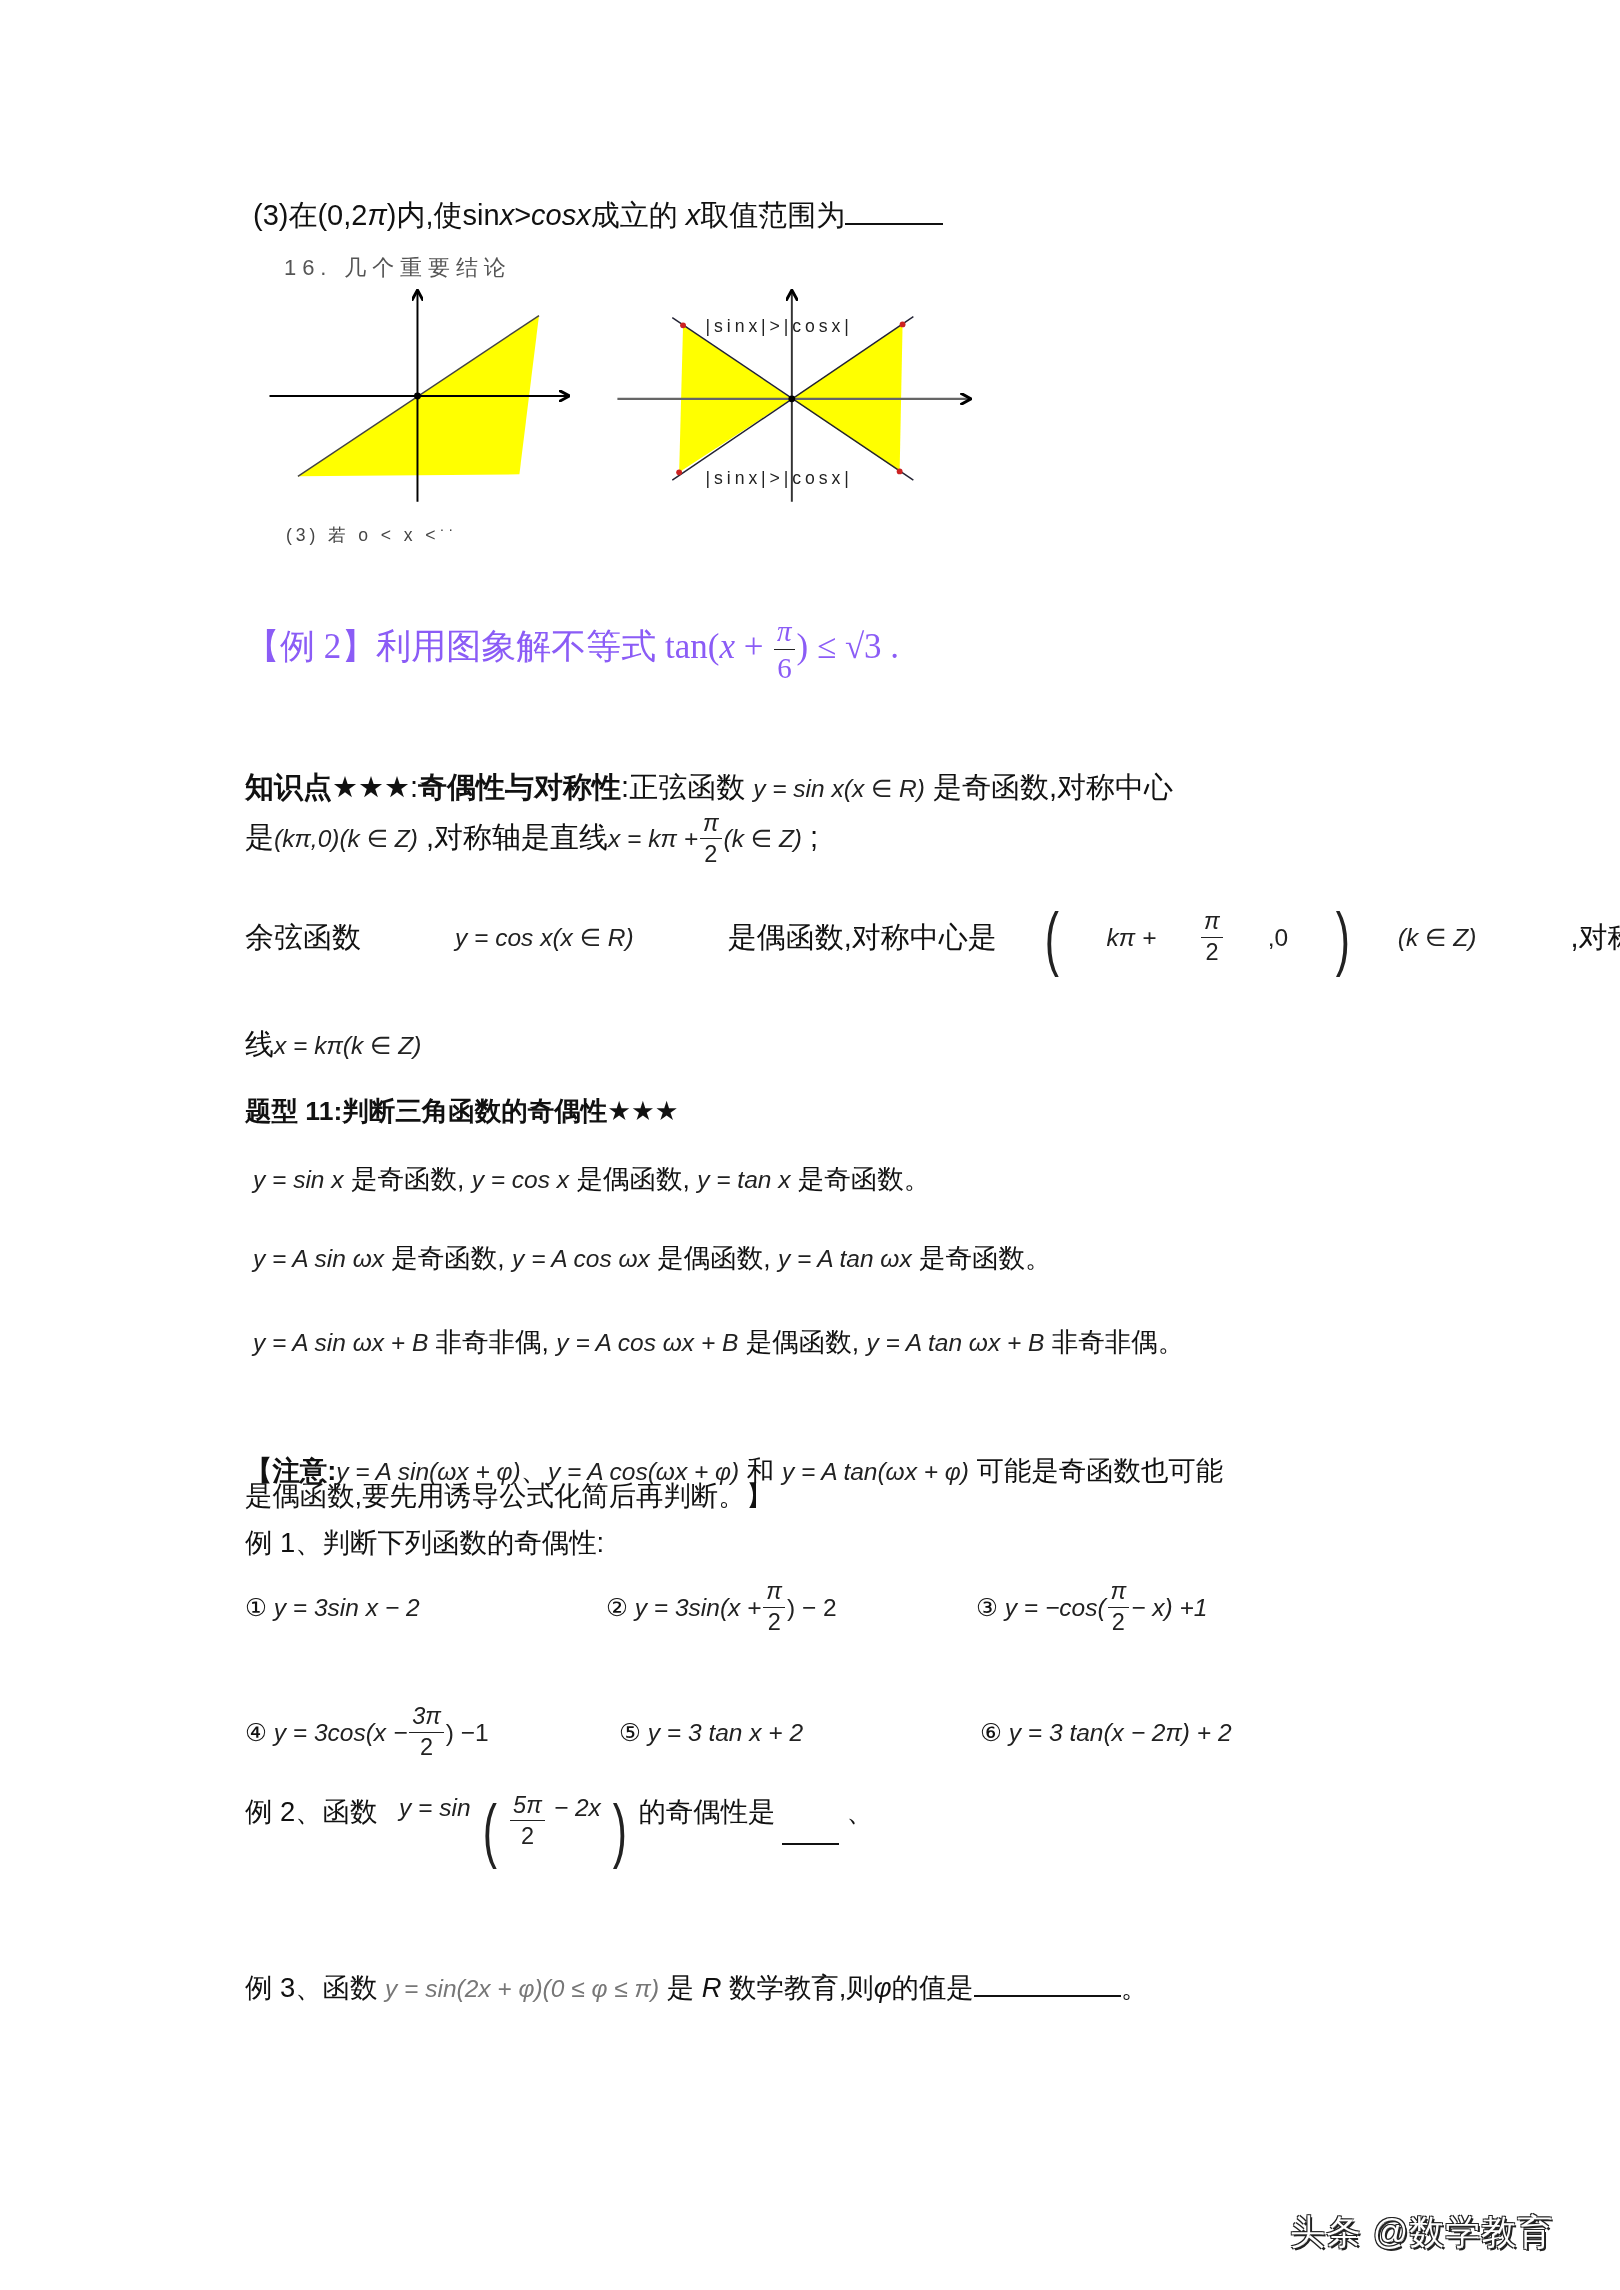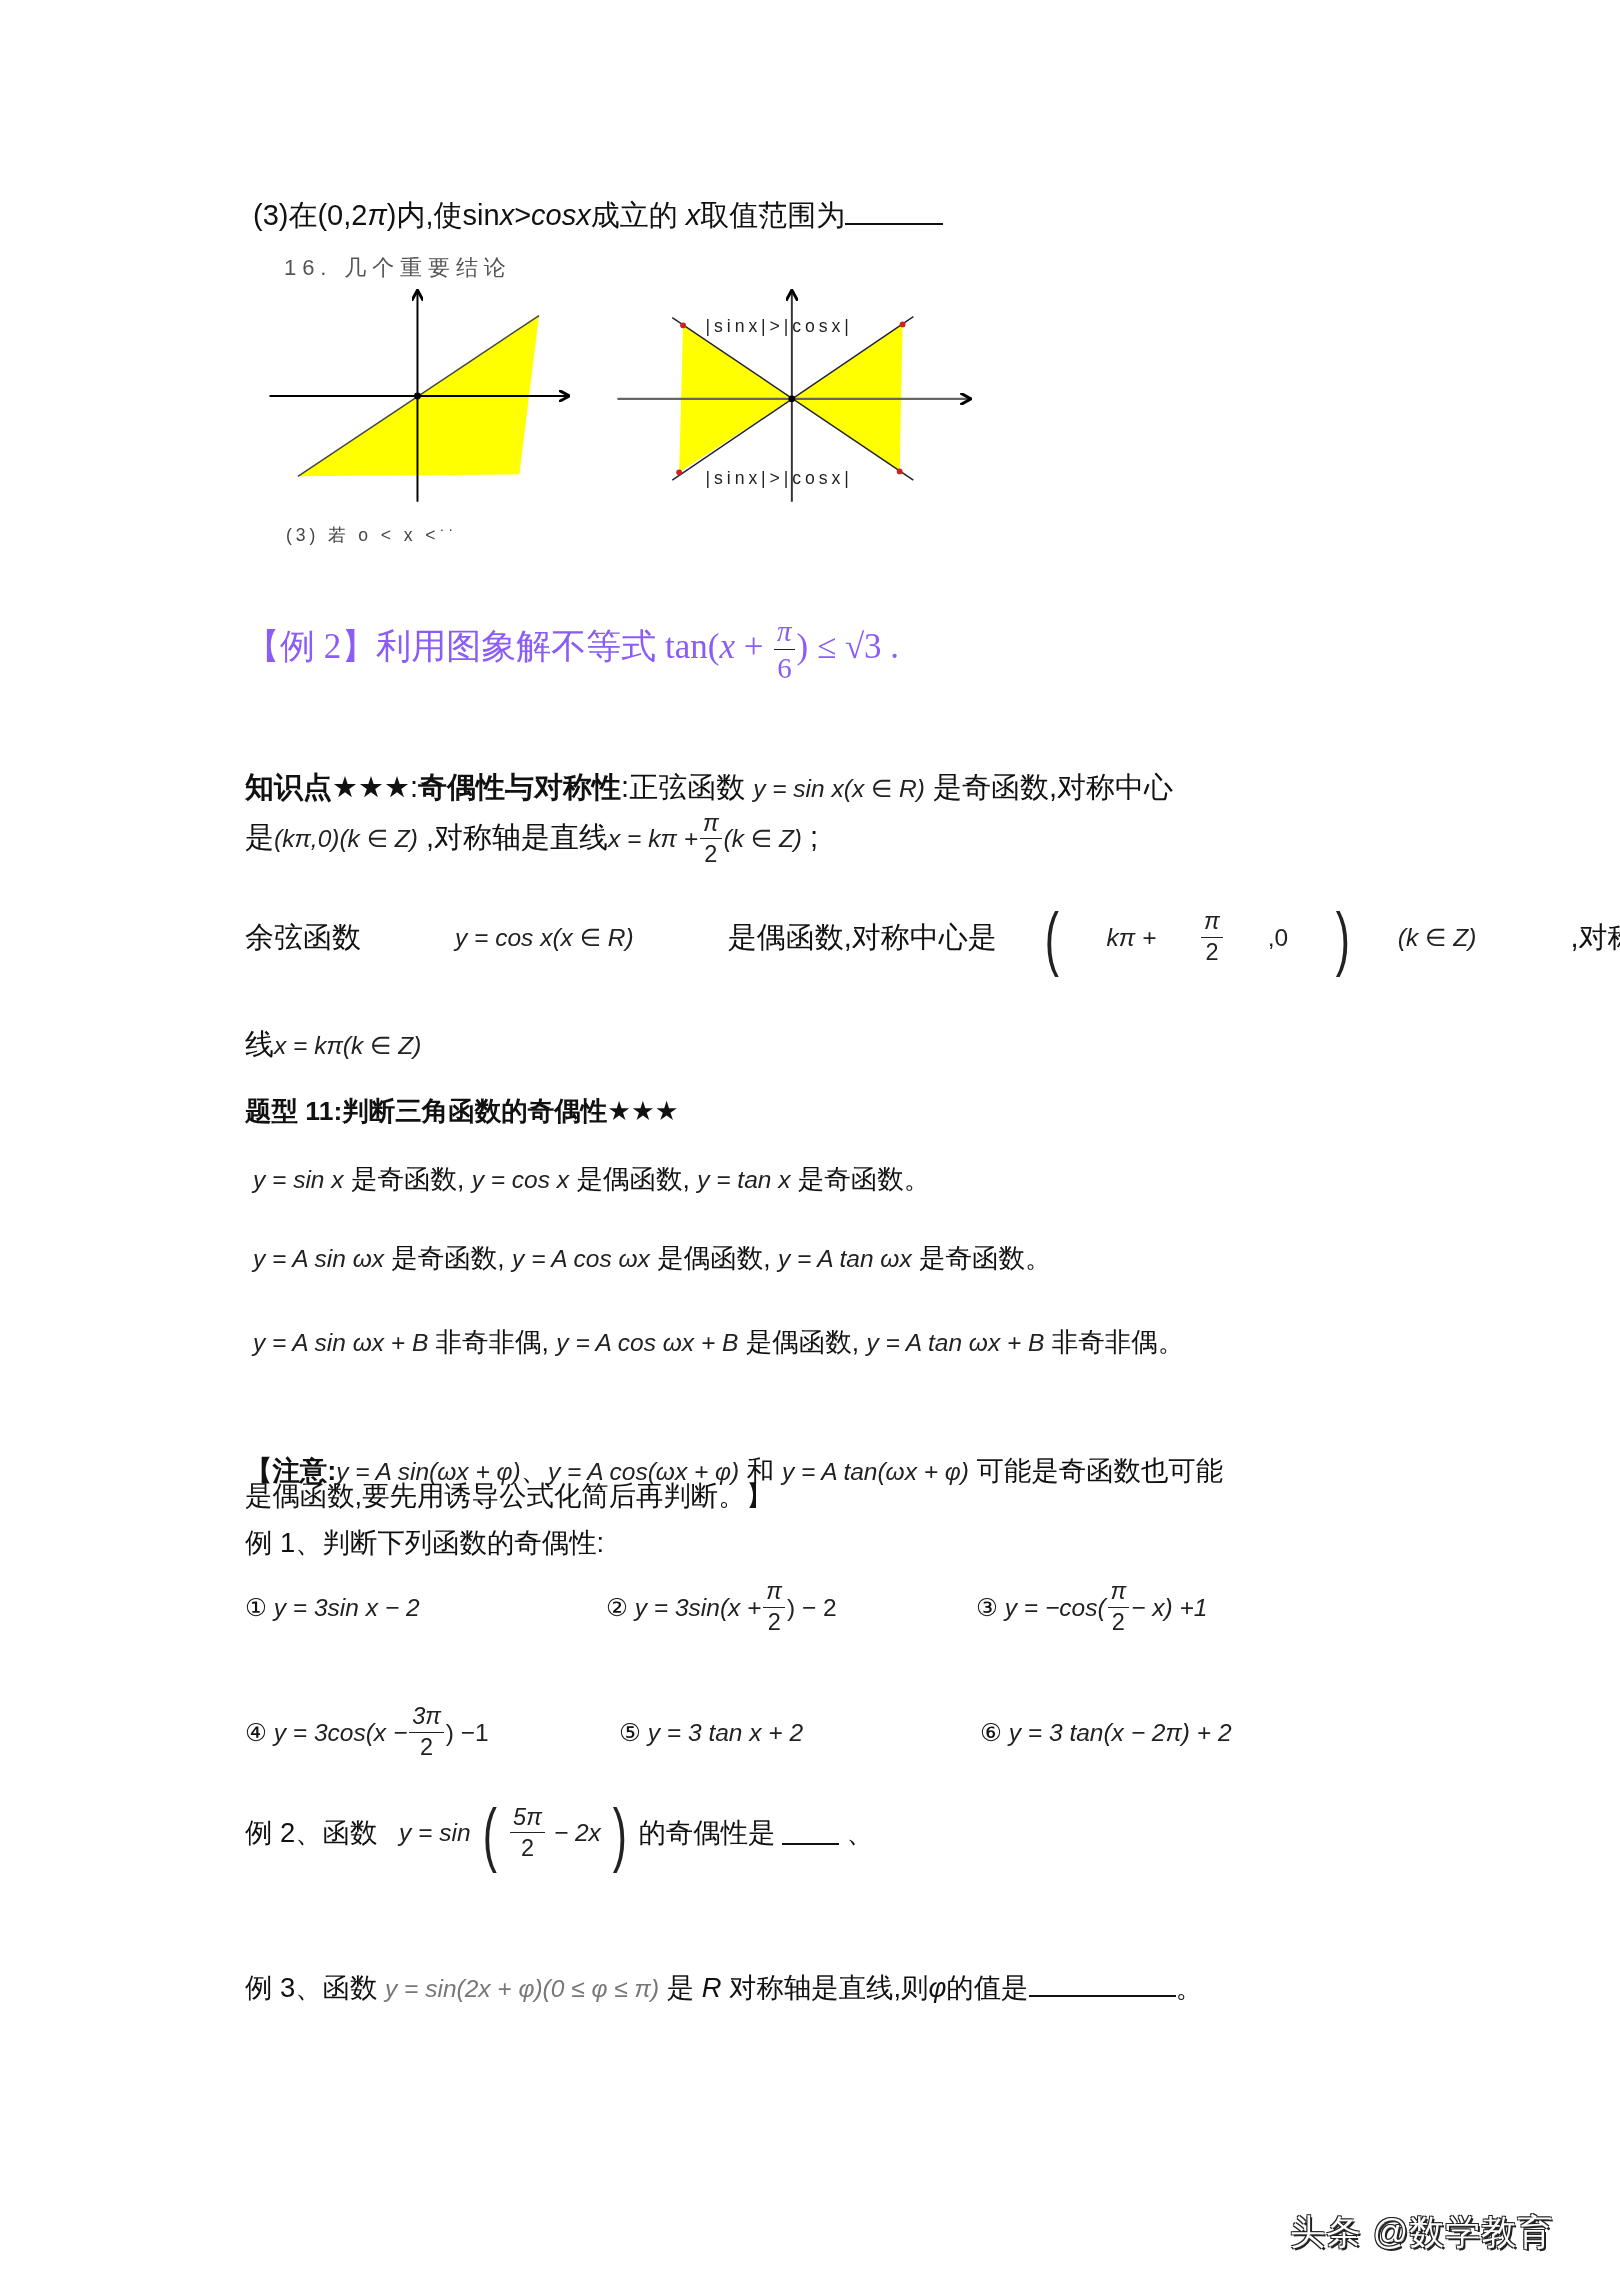--- a/index.html
+++ b/index.html
@@ -151,25 +151,25 @@
       <span class="den">2</span>
     </span><span class="math">) −1</span>
 </div>
 <div class="abs" style="left:619px; top:1703px; font-size:24.5px; display:flex; align-items:center; height:59px;">
   <span>⑤</span>&nbsp;<span class="math mi">y = 3 tan x + 2</span>
 </div>
 <div class="abs" style="left:980px; top:1703px; font-size:24.5px; display:flex; align-items:center; height:59px;">
   <span>⑥</span>&nbsp;<span class="math mi">y = 3 tan(x − 2π) + 2</span>
 </div>
 
-<div class="abs" style="left:245px; top:1794px; font-size:27.4px; display:flex; align-items:center; height:78px;gap:7px;">
+<div class="abs" style="left:245px; top:1794px; font-size:27.4px; display:flex; align-items:flex-start; height:78px;gap:7px;">
   <span>例 2、函数</span>&nbsp;<span class="math mi">y = sin</span><span class="bigparen">(</span><span class="frac math">
       <span class="num mi">5π</span>
       <span class="den">2</span>
     </span><span class="math mi">− 2x</span><span class="bigparen">)</span><span>的奇偶性是</span><span class="blank" style="width:57px; align-self:center; margin-top:21.6px;"></span><span>、</span>
 </div>
 
 <div class="abs" style="left:245px; top:1968px; font-size:27.4px; line-height:39px;">
-  <span>例 3、函数</span> <span class="math mi" style="color:#777;margin-top:12px;">y = sin(2x + φ)(0 ≤ φ ≤ π)</span><span> 是 </span><span class="mi">R</span><span> 对称轴是直线,则</span><span class="mi">φ</span><span>的值是</span><span class="blank" style="width:147px;"></span><span>。</span>
+  <span>例 3、函数</span> <span class="math mi" style="color:#777;margin-top:12px;">y = sin(2x + φ)(0 ≤ φ ≤ π)</span><span> 是 </span><span class="mi">R</span><span> 数学教育,则</span><span class="mi">φ</span><span>的值是</span><span class="blank" style="width:147px;"></span><span>。</span>
 </div>
 
 <div class="abs watermark" style="left:1290px; top:2209px;">头条 @数学教育</div>
 
 
 </body></html>

